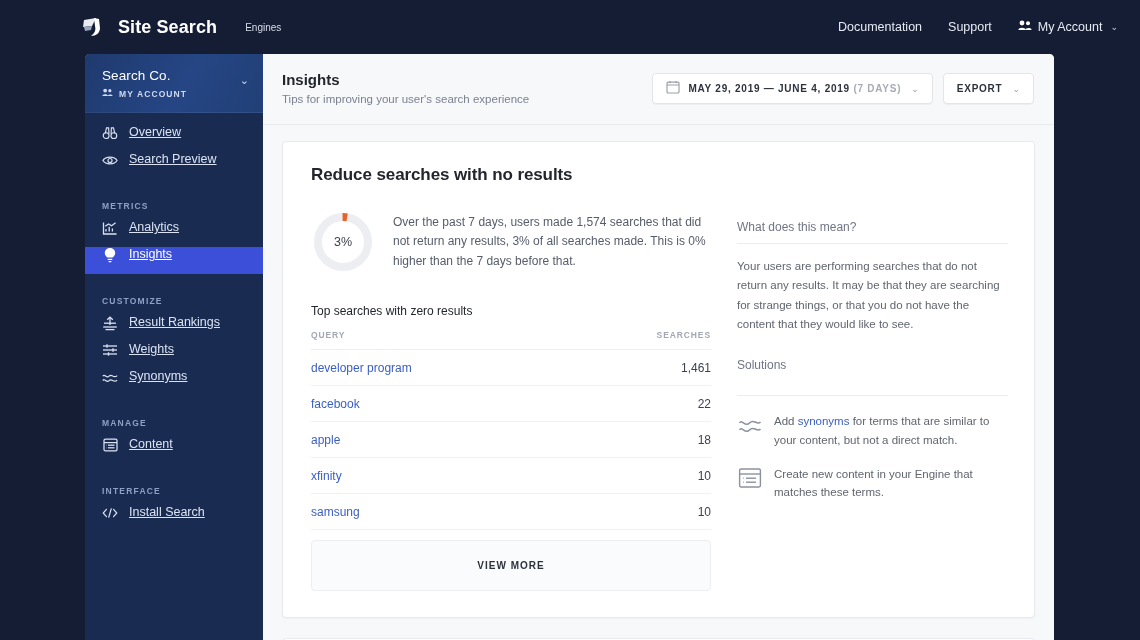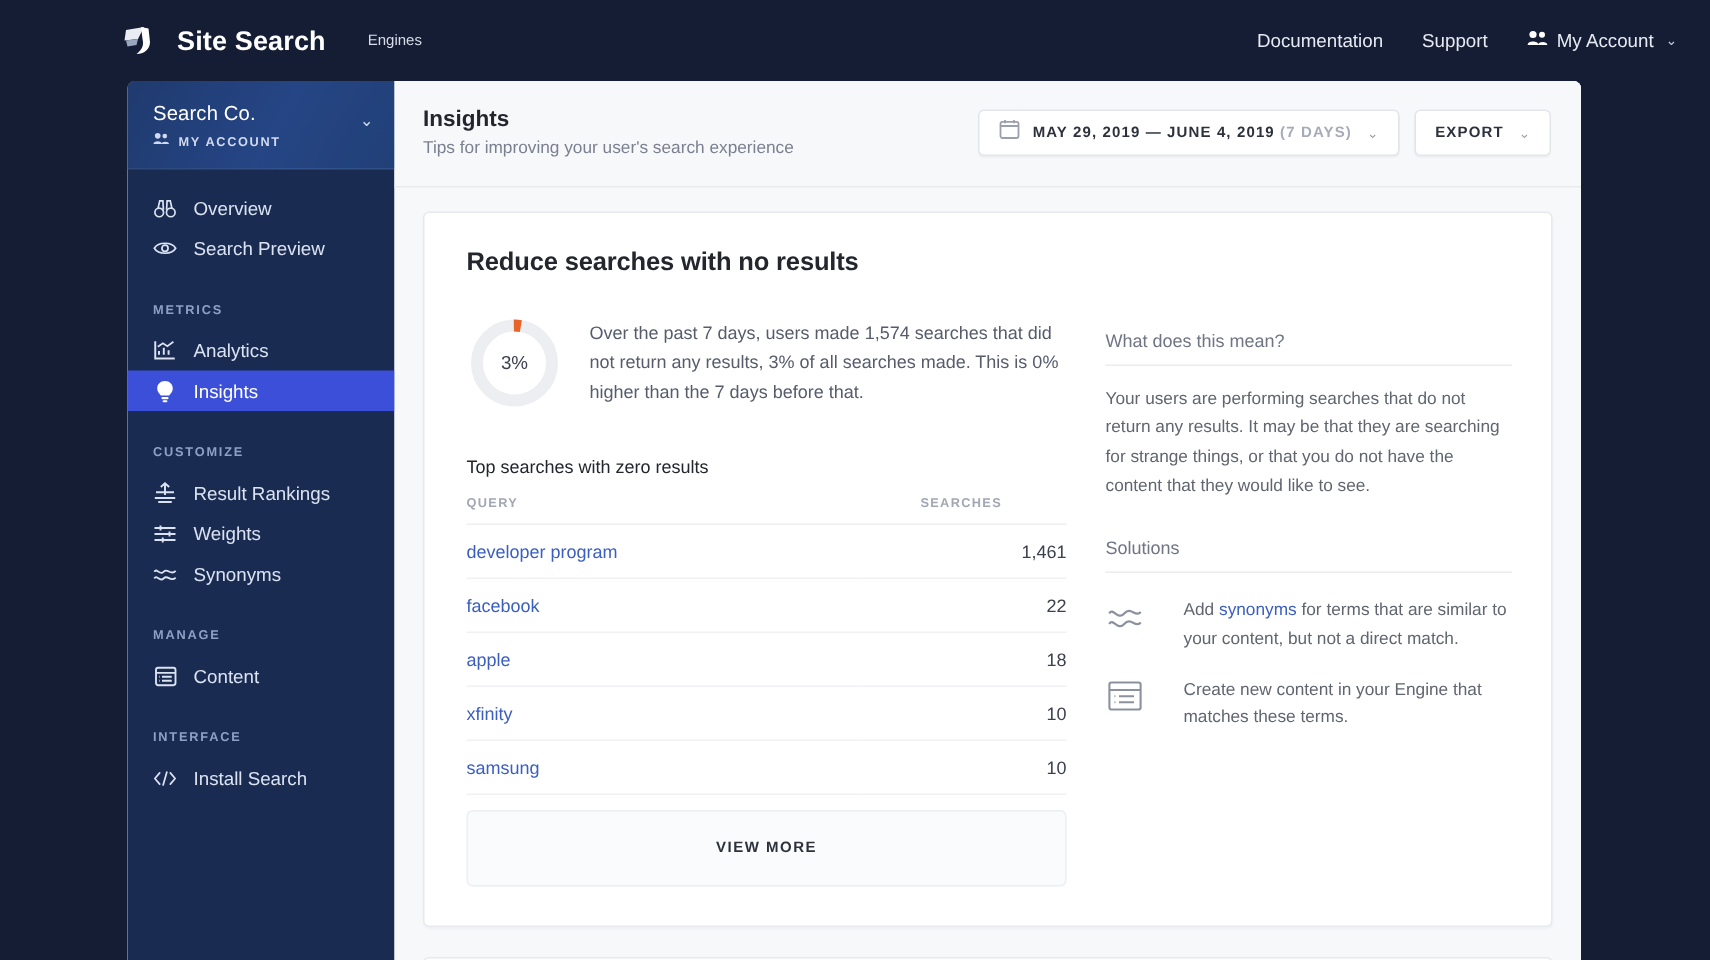--- a/index.html
+++ b/index.html
@@ -65,23 +65,23 @@
   .acct-sub {
     margin-top: 5px; font-size: 8.5px; letter-spacing: 1.1px;
     color: #cfd9ef; display: flex; align-items: center; gap: 6px; font-weight: 600;
   }
   .acct-caret {
     position: absolute; right: 14px; top: 20px;
     color: #cfd9ef; font-size: 11px;
   }
   .nav { padding-top: 12px; }
   .nav-item {
-    display: flex; align-items: center; gap: 11px;
+    display: flex; align-items: flex-start; gap: 11px;
     height: 27px; padding: 0 10px 0 17px;
-    font-size: 12.5px; color: #dbe3f2; cursor: pointer;
+    font-size: 12.5px; color: #dbe3f2; cursor: pointer; text-decoration: underline;
   }
   .nav-item.active { background: #3b4fd8; color:#fff; }
   .nav-item .ico { width: 16px; height: 16px; display:flex; align-items:center; justify-content:center; flex:0 0 16px; }
   .group-label {
     font-size: 8.5px; letter-spacing: 1.2px; font-weight: 700;
     color: #8fa0c4; padding: 0 17px; margin: 22px 0 9px;
   }
 
   
   .content { flex: 1; background: #f7f8fa; overflow: hidden; position: relative; }
@@ -130,21 +130,21 @@
   .summary-text { font-size: 12px; line-height: 1.63; color: #565c6b; }
 
   .sub-head {
     font-size: 12px; font-weight: 400; color: #23262d; margin-top: 30px;
   }
   table { width: 100%; border-collapse: collapse; margin-top: 12px; }
   thead th {
     font-size: 8.5px; letter-spacing: .9px; font-weight: 600; color: #a2a7b3;
     text-align: left; padding: 0 0 9px; border-bottom: 1px solid #eceef2;
   }
-  thead th.right { text-align: center; }
+  thead th.right { text-align: right; }
   tbody td {
     padding: 11px 0 10px; border-bottom: 1px solid #f0f1f4;
     font-size: 12px; color: #3c4150;
   }
   tbody td.q a { color: #3b5fc0; text-decoration: none; cursor: pointer; }
   tbody td.right { text-align: right; color: #3c4150; }
 
   .viewmore {
     margin-top: 10px; height: 51px; width: 100%;
     background: #fafbfc; border: 1px solid #eceef1; border-radius: 4px;
@@ -152,22 +152,22 @@
     font-size: 10px; font-weight: 700; letter-spacing: 1px; color: #2c313c;
     cursor: pointer;
   }
 
   .side-head {
     font-size: 12px; color: #6f7585; padding-bottom: 9px;
     border-bottom: 1px solid #ececf0;
   }
   .side-text { font-size: 11.5px; line-height: 1.68; color: #60htm6b; }
   .side-text { color: #60656f; margin-top: 13px; }
-  .side-head2 { font-size: 12px; color: #6f7585; margin-top: 24px; padding-bottom: 9px; border-bottom: 1px solid #ececf0; }
-  .sol { display: flex; gap: 26px; margin-top: 16px; align-items: flex-start; }
+  .side-head2 { font-size: 12px; color: #6f7585; margin-top: 24px; padding-bottom: 23px; border-bottom: 1px solid #ececf0; }
+  .sol { display: flex; gap: 11px; margin-top: 16px; align-items: flex-start; }
   .sol-ico { flex: 0 0 26px; width: 26px; height: 26px; display:flex; align-items:center; justify-content:center; }
   .sol-txt { font-size: 11.5px; line-height: 1.6; color: #60656f; }
   .sol-txt a { color: #3b5fc0; text-decoration: none; cursor: pointer; }
 </style>
 </head>
 <body>
 
 <div class="topbar">
   <div class="logo-wrap">
     <svg width="26" height="26" viewBox="0 0 26 26">

